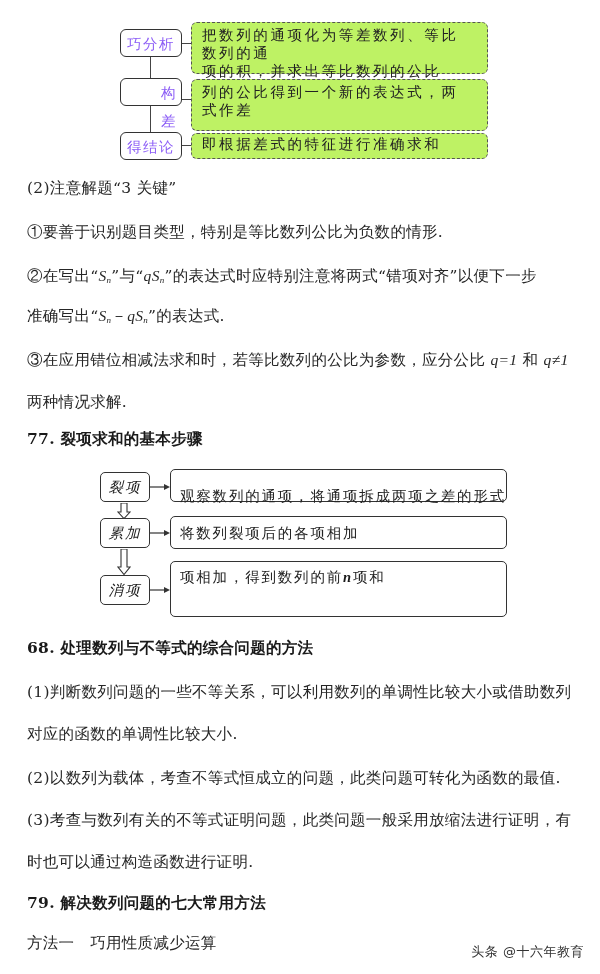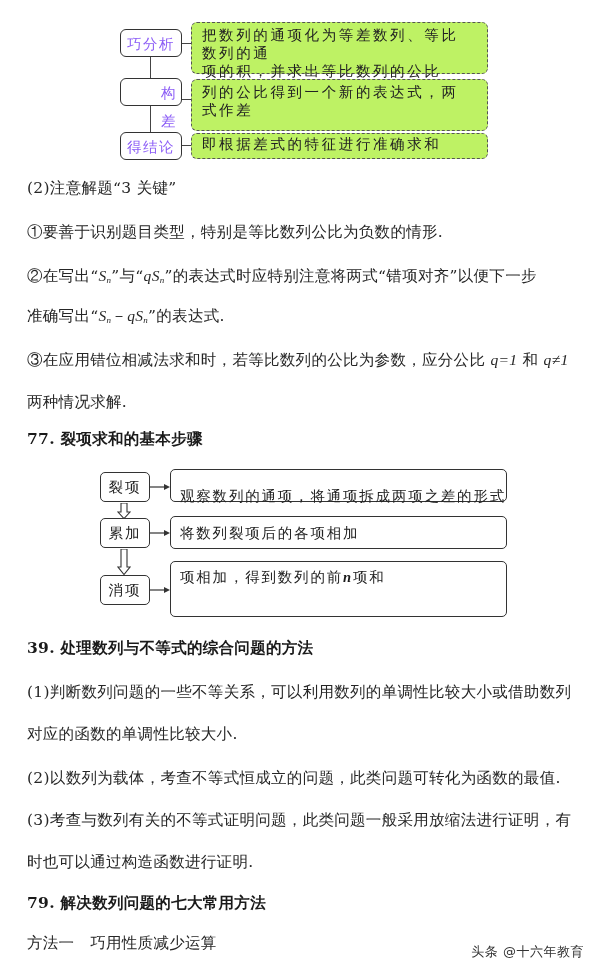--- a/index.html
+++ b/index.html
@@ -28,20 +28,21 @@
     }
     .d1-vline { position: absolute; left: 150px; width: 1.3px; background: #444; }
     .d1-hline { position: absolute; left: 182px; width: 9px; height: 1.3px; background: #444; }
 
     
     .d2-label {
       position: absolute; left: 100px; width: 50px; height: 30px;
       border: 1.3px solid #333; border-radius: 5px; background: #fff;
       font-size: 14.5px; letter-spacing: 2px; text-align: center; line-height: 28px; color: #222;
       box-sizing: border-box;
+      font-style: italic;
     }
     .d2-box {
       position: absolute; left: 170px; width: 337px;
       border: 1.3px solid #333; border-radius: 5px; background: #fff;
       font-size: 14.5px; letter-spacing: 1.8px; line-height: 24px; color: #222;
       padding: 3px 0 3px 9px; box-sizing: border-box;
     }
     .d2-arrow { position: absolute; left: 150px; width: 20px; height: 10px; }
     .d2-down { position: absolute; left: 117px; width: 14px; }
 
@@ -117,21 +118,21 @@
   <div class="d2-label" style="top:575px;">消项</div>
   <svg class="d2-arrow" style="top:585px;" viewBox="0 0 20 10">
       <line x1="0" y1="5" x2="16" y2="5" stroke="#333" stroke-width="1.2"></line>
       <polygon points="14,2 20,5 14,8" fill="#333"></polygon>
     </svg>
   <div class="d2-box" style="top:561px; height:56px; padding-top:3px;">
     <div><span>项相加，得到数列的前</span><span class="it bold">n</span><span>项和</span></div>
   </div>
 </div>
 
-<div class="abs txt bold" style="left:27px; top:638px;">39. 处理数列与不等式的综合问题的方法</div>
+<div class="abs txt bold" style="left:27px; top:638px;">68. 处理数列与不等式的综合问题的方法</div>
 <div class="abs txt" style="left:27px; top:682px;">(1)判断数列问题的一些不等关系，可以利用数列的单调性比较大小或借助数列</div>
 <div class="abs txt" style="left:27px; top:724px;">对应的函数的单调性比较大小.</div>
 <div class="abs txt" style="left:27px; top:768px;">(2)以数列为载体，考查不等式恒成立的问题，此类问题可转化为函数的最值.</div>
 <div class="abs txt" style="left:27px; top:810px;">(3)考查与数列有关的不等式证明问题，此类问题一般采用放缩法进行证明，有</div>
 <div class="abs txt" style="left:27px; top:852px;">时也可以通过构造函数进行证明.</div>
 
 <div class="abs txt bold" style="left:27px; top:893px;">79. 解决数列问题的七大常用方法</div>
 <div class="abs txt" style="left:27px; top:933px;">方法一　巧用性质减少运算</div>
 
 <div class="watermark">头条 @十六年教育</div>

